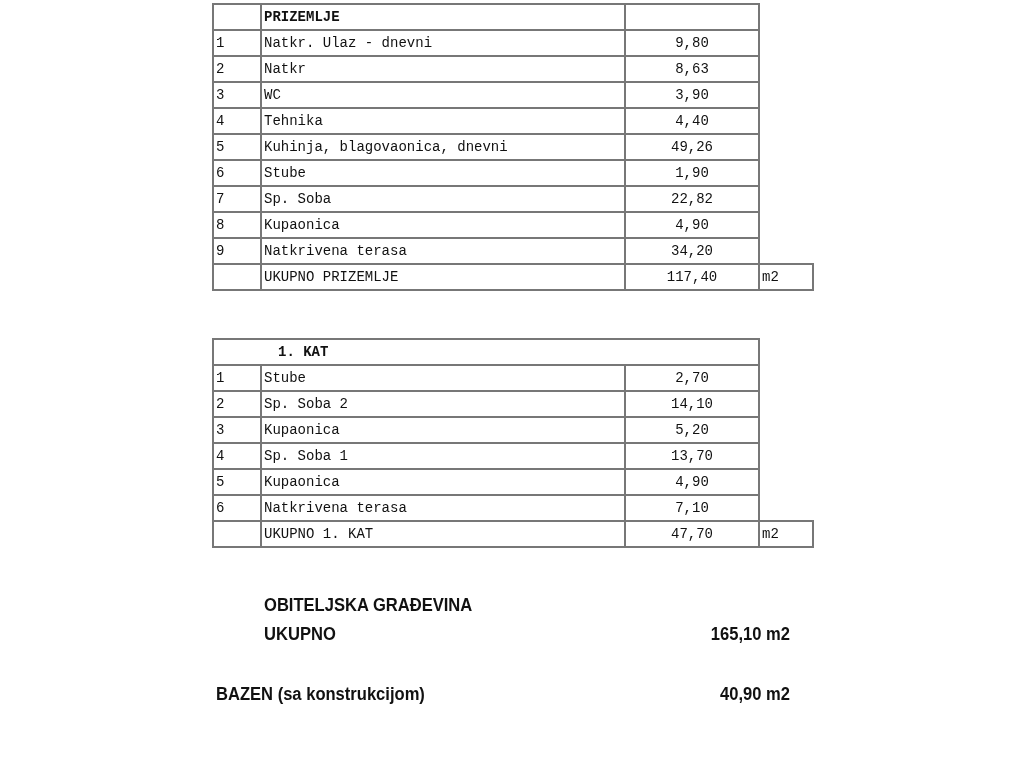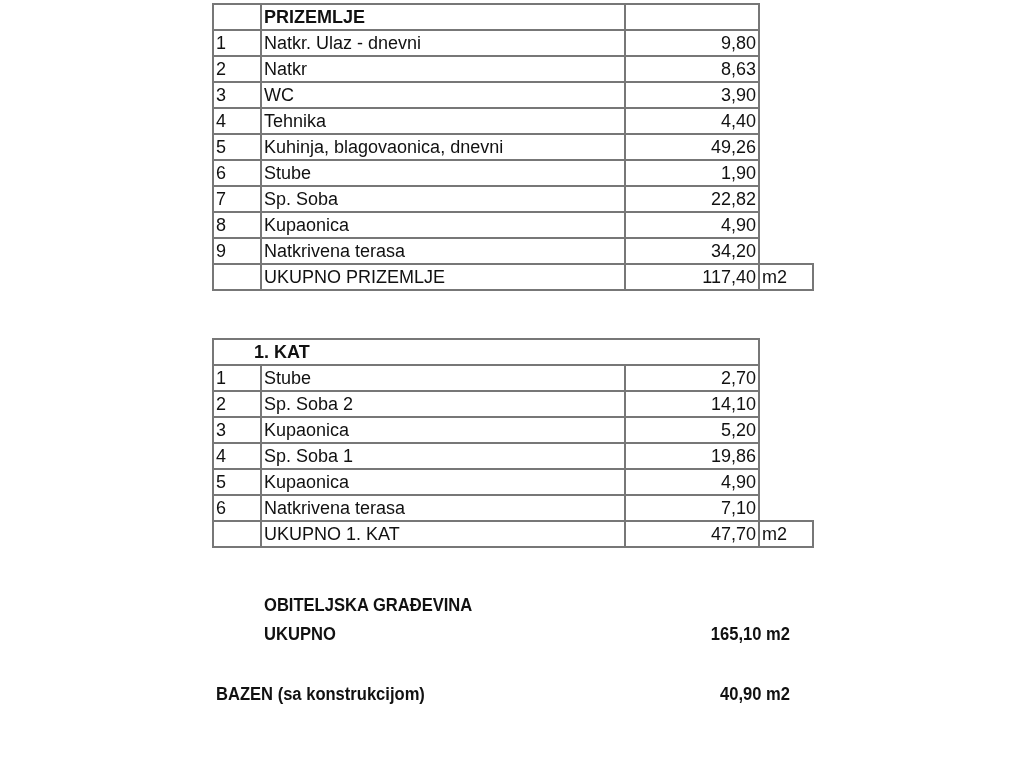--- a/index.html
+++ b/index.html
@@ -1,22 +1,22 @@
 <!DOCTYPE html>
 <html><head>
 <meta charset="utf-8">
 <style>
   html, body { margin: 0; padding: 0; }
   body { width: 1024px; height: 768px; background: #ffffff; position: relative; overflow: hidden;
          font-family: "Liberation Sans", sans-serif; color: #111; }
-  table.t { position: absolute; left: 212px; border-collapse: collapse; font-size: 18px; }
+  table.t { position: absolute; left: 212px; border-collapse: collapse; font-size: 14px; font-family: Liberation Mono, monospace; }
   table.t td { border: 2px solid #777; height: 24px; padding: 0 2px; line-height: 24px; white-space: nowrap; }
   td.num { width: 42px; }
   td.name { width: 358px; padding-left: 4px; }
-  td.val { width: 128px; text-align: right; }
+  td.val { width: 128px; text-align: center; }
   td.unit { width: 48px; }
   td.blank { border: none !important; }
   .hdr { font-weight: bold; }
   #t1 { top: 3px; }
   #t2 { top: 338px; }
   .sum { position: absolute; font-weight: bold; font-size: 18px; transform: scaleX(0.92); transform-origin: left; }
   .sumv { position: absolute; font-weight: bold; font-size: 18px; text-align: right; width: 200px; transform: scaleX(0.92); transform-origin: right; }
 </style>
 </head>
 <body>
@@ -92,21 +92,21 @@
     <td class="name">UKUPNO PRIZEMLJE</td>
     <td class="val">117,40</td>
     <td class="unit">m2</td>
   </tr>
 </tbody>
   </table>
 
 <table class="t" id="t2">
   <tbody>
       <tr>
-    <td colspan="3" class="hdr" style="padding-left:40px;">1. KAT</td>
+    <td colspan="3" class="hdr" style="padding-left:64px;">1. KAT</td>
     <td class="unit blank"></td>
   </tr>
   </tbody>
     <tbody id="t2body">
       <tr>
         <td class="num">1</td>
         <td class="name">Stube</td>
         <td class="val">2,70</td>
         <td class="unit blank"></td>
       </tr>
@@ -118,21 +118,21 @@
       </tr>
       <tr>
         <td class="num">3</td>
         <td class="name">Kupaonica</td>
         <td class="val">5,20</td>
         <td class="unit blank"></td>
       </tr>
       <tr>
         <td class="num">4</td>
         <td class="name">Sp. Soba 1</td>
-        <td class="val">19,86</td>
+        <td class="val">13,70</td>
         <td class="unit blank"></td>
       </tr>
       <tr>
         <td class="num">5</td>
         <td class="name">Kupaonica</td>
         <td class="val">4,90</td>
         <td class="unit blank"></td>
       </tr>
       <tr>
         <td class="num">6</td>

